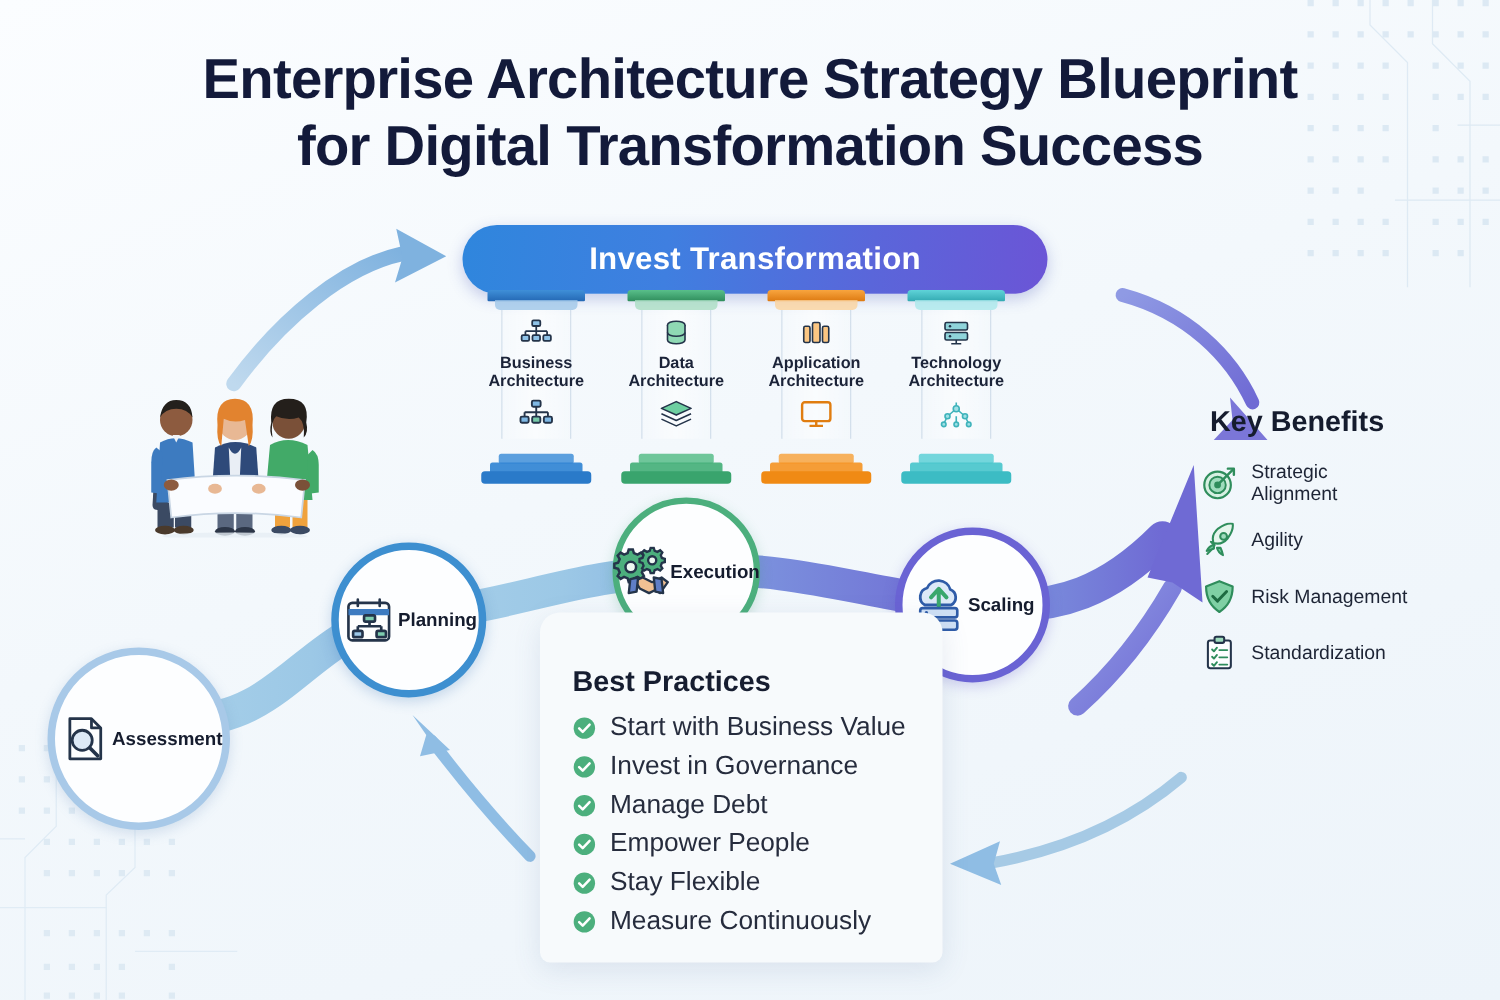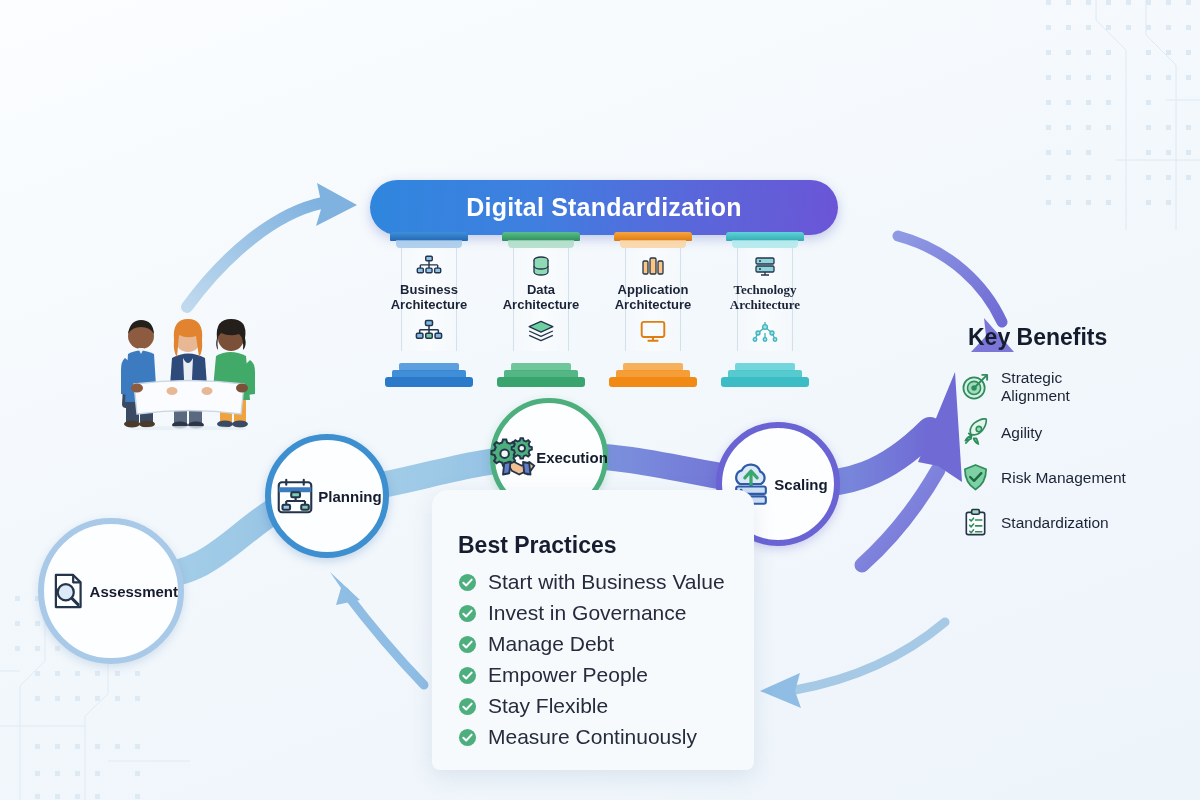--- a/index.html
+++ b/index.html
@@ -277,20 +277,24 @@
         <rect x="145" y="195" width="5" height="5"></rect>
       <rect x="5" y="218" width="5" height="5"></rect>
         <rect x="45" y="218" width="5" height="5"></rect>
       <rect x="65" y="218" width="5" height="5"></rect>
         <rect x="85" y="218" width="5" height="5"></rect>
       <rect x="105" y="218" width="5" height="5"></rect>
         <rect x="145" y="218" width="5" height="5"></rect>
     </g>
   </svg>
 
+  <div id="title">
+    <span class="ln ln1">Enterprise Architecture Strategy Blueprint</span>
+    <span class="ln ln2">for Digital Transformation Success</span>
+  </div>
 
   <svg id="arrows" viewBox="0 0 1200 800">
     <defs>
       <linearGradient id="gradBandBlue" x1="0" y1="0" x2="1" y2="0">
         <stop offset="0%" stop-color="#a6cfe9"></stop>
         <stop offset="55%" stop-color="#9cc8e6"></stop>
         <stop offset="100%" stop-color="#8ab6e2"></stop>
       </linearGradient>
       <linearGradient id="gradBandPurple" x1="0" y1="0" x2="1" y2="0">
         <stop offset="0%" stop-color="#7f9ee0"></stop>
@@ -333,21 +337,21 @@
       <path d="M800 673 L760 691 L801 708 L795 691 Z" fill="#8fbde4"></path>
     </g>
 
     <g>
       <path d="M424 685 C 395 655, 370 625, 345 592" stroke="#8fbde4" stroke-width="9" fill="none" stroke-linecap="round"></path>
       <path d="M330 572 L360 600 L336 605 L341 588 Z" fill="#8fbde4"></path>
     </g>
   </svg>
 
   <div id="dt-banner">
-    <span class="label">Digital Standardization</span>
+    <span class="label">Invest Transformation</span>
   </div>
 
   <div id="pillars">
 
     <div class="pillar" style="left:7px;">
       <div class="cap" style="background:linear-gradient(180deg,#3f8fd8,#2468b4);"></div>
       <div class="cap2" style="background:#9dc5e8;"></div>
       <div class="shaft"></div>
       <div class="icon-top">
         <svg viewBox="0 0 24 20" width="26" height="22">
@@ -434,21 +438,21 @@
           <rect x="2.5" y="2.5" width="21" height="14" rx="2"></rect>
           <path d="M13 16.5 L13 20 M8 20 L18 20"></path>
         </g>
           </svg>
       </div>
       <div class="base1" style="background:#f7a441;"></div>
       <div class="base2" style="background:#f59526;"></div>
       <div class="base3" style="background:#f08a14;"></div>
     </div>
 
-    <div class="pillar" style="left:343px;font-family:Liberation Serif, serif;">
+    <div class="pillar" style="left:343px;">
       <div class="cap" style="background:linear-gradient(180deg,#5fd3d8,#33aab2);"></div>
       <div class="cap2" style="background:#a9e8eb;"></div>
       <div class="shaft"></div>
       <div class="icon-top">
         <svg viewBox="0 0 24 22" width="24" height="22">
             <g stroke="#24344a" stroke-width="1.3" fill="#8fd4da">
           <rect x="3" y="3" width="18" height="6" rx="1.3"></rect>
           <rect x="3" y="11" width="18" height="6" rx="1.3"></rect>
           <circle cx="7" cy="6" r="1" fill="#24344a" stroke="none"></circle>
           <circle cx="7" cy="14" r="1" fill="#24344a" stroke="none"></circle>

